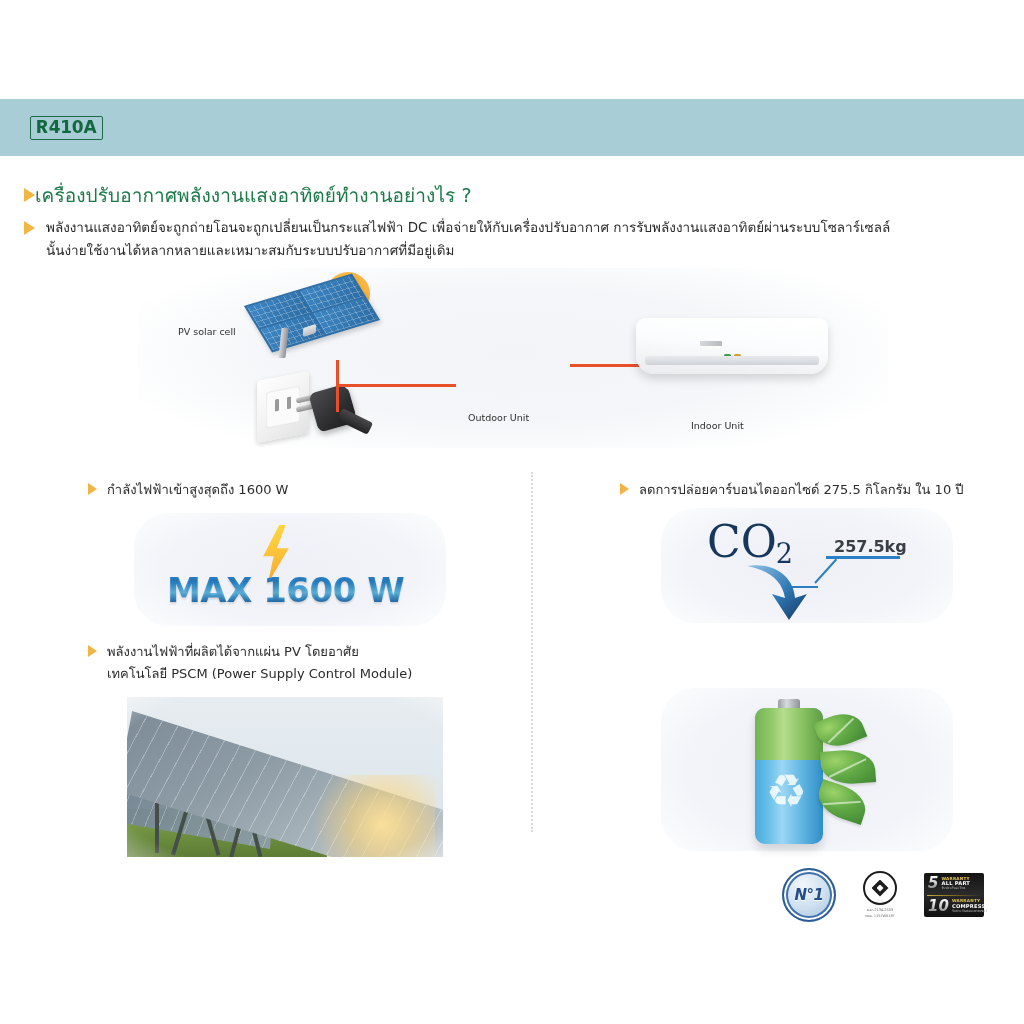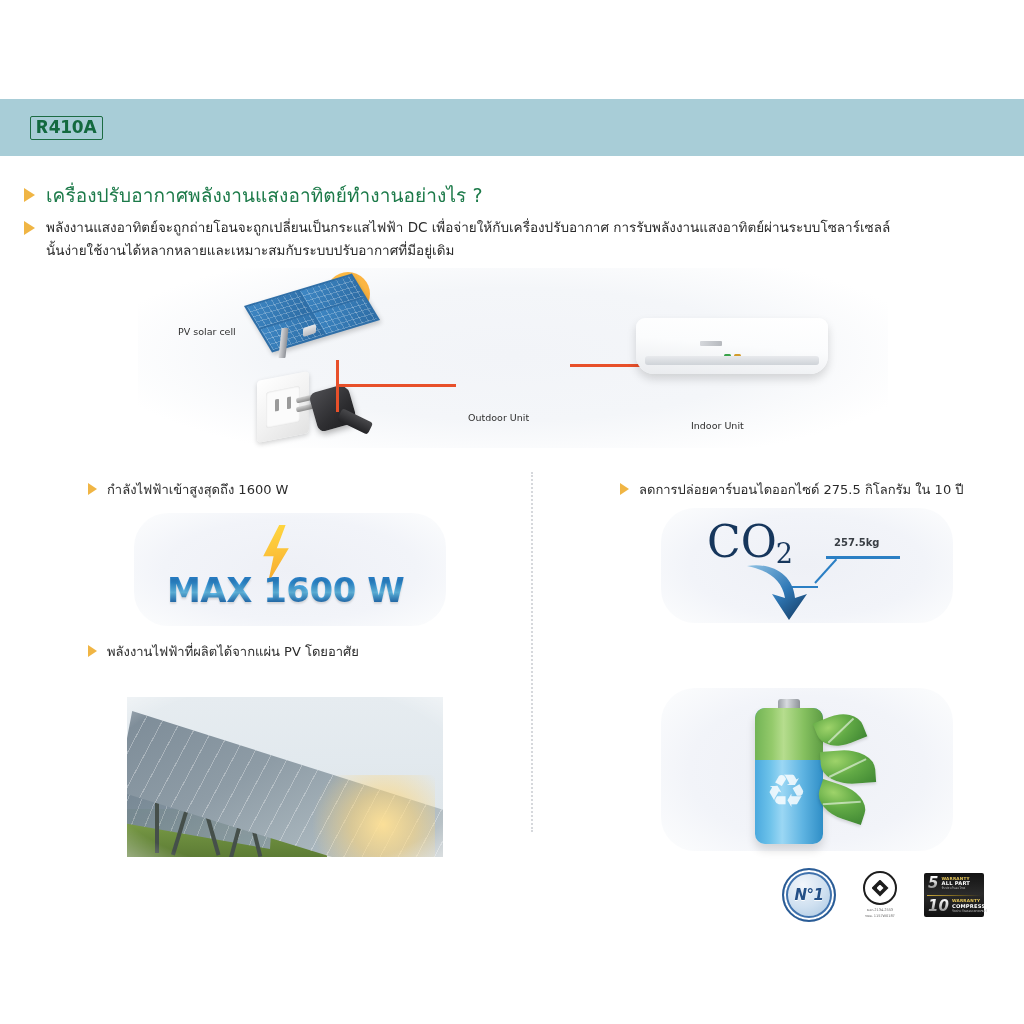--- a/index.html
+++ b/index.html
@@ -58,21 +58,20 @@
     border-left-width: 9px;
     border-top-width: 6px;
     border-bottom-width: 6px;
   }
 
   .heading-row {
     position: absolute;
     left: 24px; top: 180px;
     display: flex;
     align-items: center;
-    gap: 11px;
   }
   .heading-text {
     color: #1c7a49;
     font-size: 19px;
     letter-spacing: 0.1px;
     white-space: nowrap;
   }
 
   .intro-row {
     position: absolute;
@@ -364,21 +363,21 @@
   }
   .co2-text sub {
     font-size: 27px;
     vertical-align: baseline;
     position: relative;
     top: 6px;
     left: -1px;
   }
   .kg-text {
     position: absolute;
-    font-size: 10px;
+    font-size: 16px;
     color: #3a3f45;
     font-weight: bold;
     white-space: nowrap;
   }
   .kg-rule {
     position: absolute;
     height: 2.5px;
     background: #2b7fc4;
   }
   .lead-line {
@@ -673,20 +672,21 @@
 
   <div class="card" style="left:134px; top:513px; width:312px; height:113px;">
     <div class="bolt" style="left:122px; top:12px;"></div>
     <div class="max-text" style="left:33px; top:57px;">MAX 1600 W</div>
   </div>
 
   <div class="feat-bullet" style="left:88px; top:641px;">
     <span class="tri sm" style="margin-top:4px;"></span>
     <span class="txt">
       <span>พลังงานไฟฟ้าที่ผลิตได้จากแผ่น PV โดยอาศัย</span><br>
+      <span>เทคโนโลยี PSCM (Power Supply Control Module)</span>
     </span>
   </div>
 
   <div class="photo-solar">
     <div class="sky"></div>
     <div class="grass"></div>
     <div class="panel-far"></div>
     <div class="leg" style="left:28px; top:28px; height:128px;"></div>
     <div class="leg d" style="left:62px; top:62px; height:100px; transform:rotate(-16deg);"></div>
     <div class="leg d" style="left:72px; top:66px; height:96px; transform:rotate(17deg);"></div>

